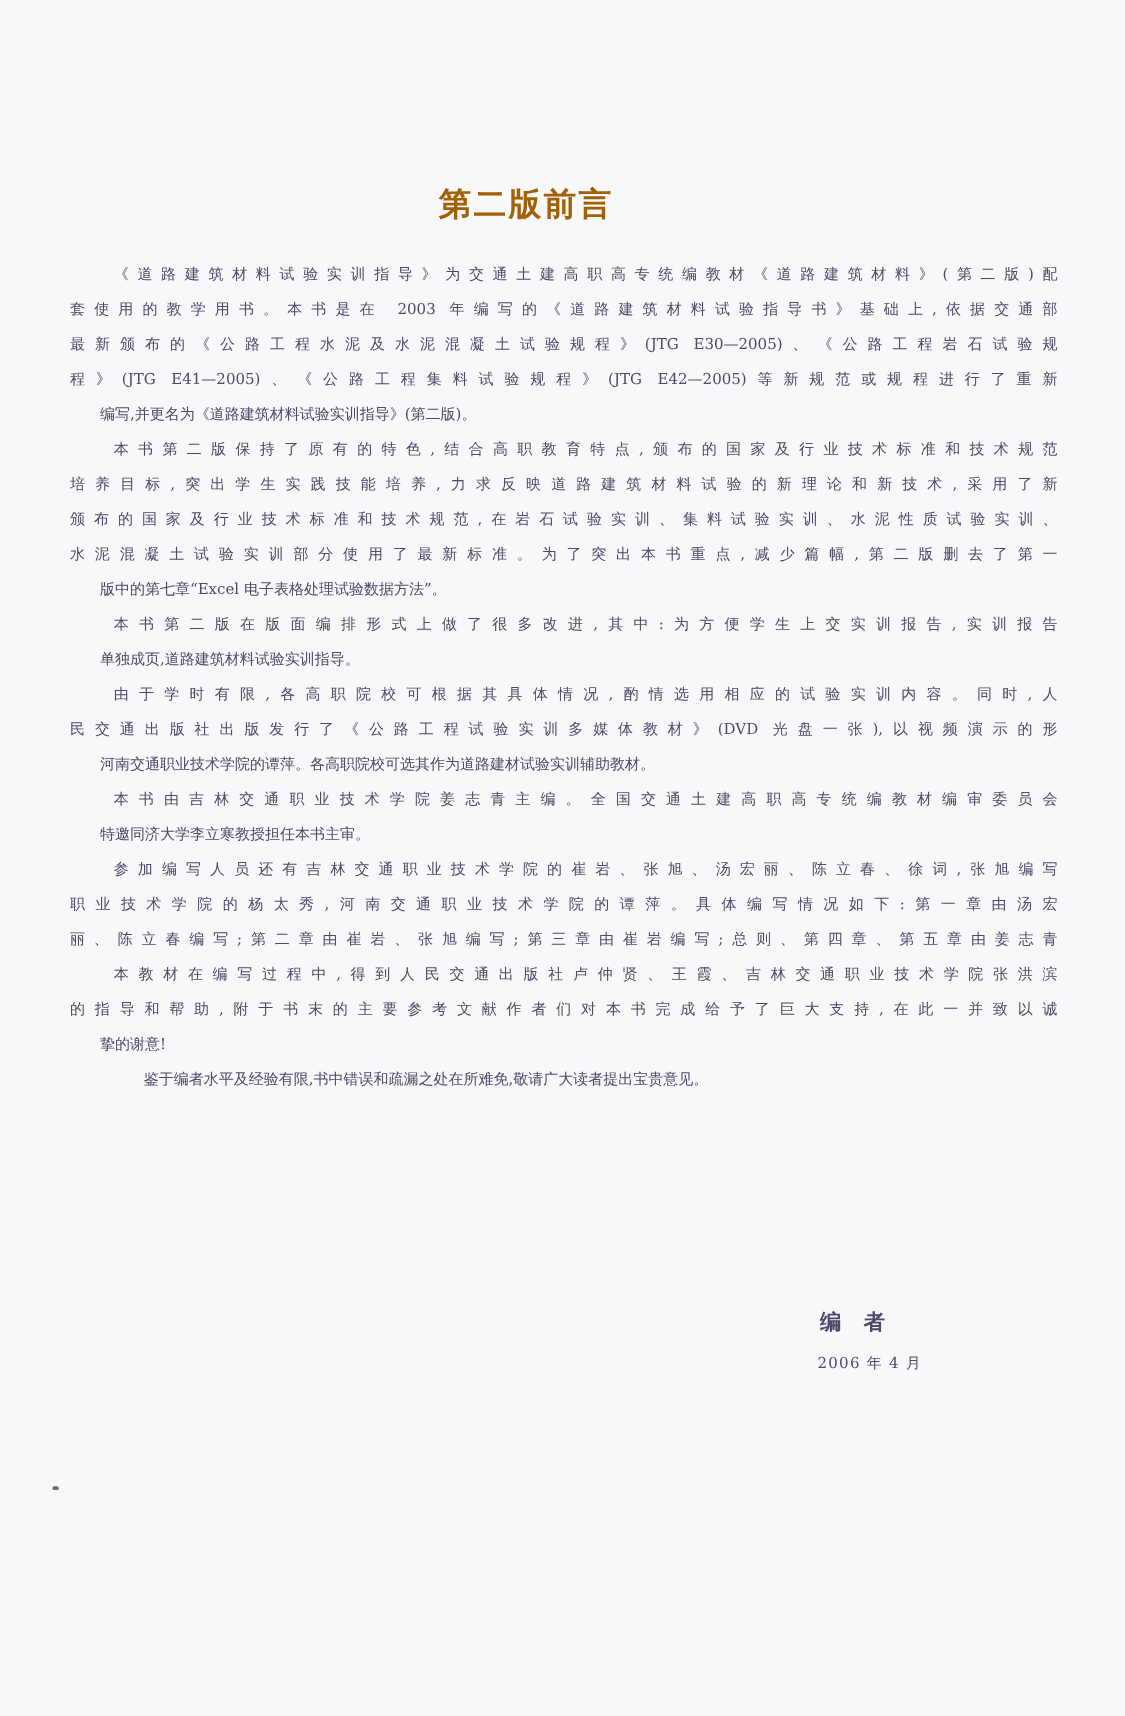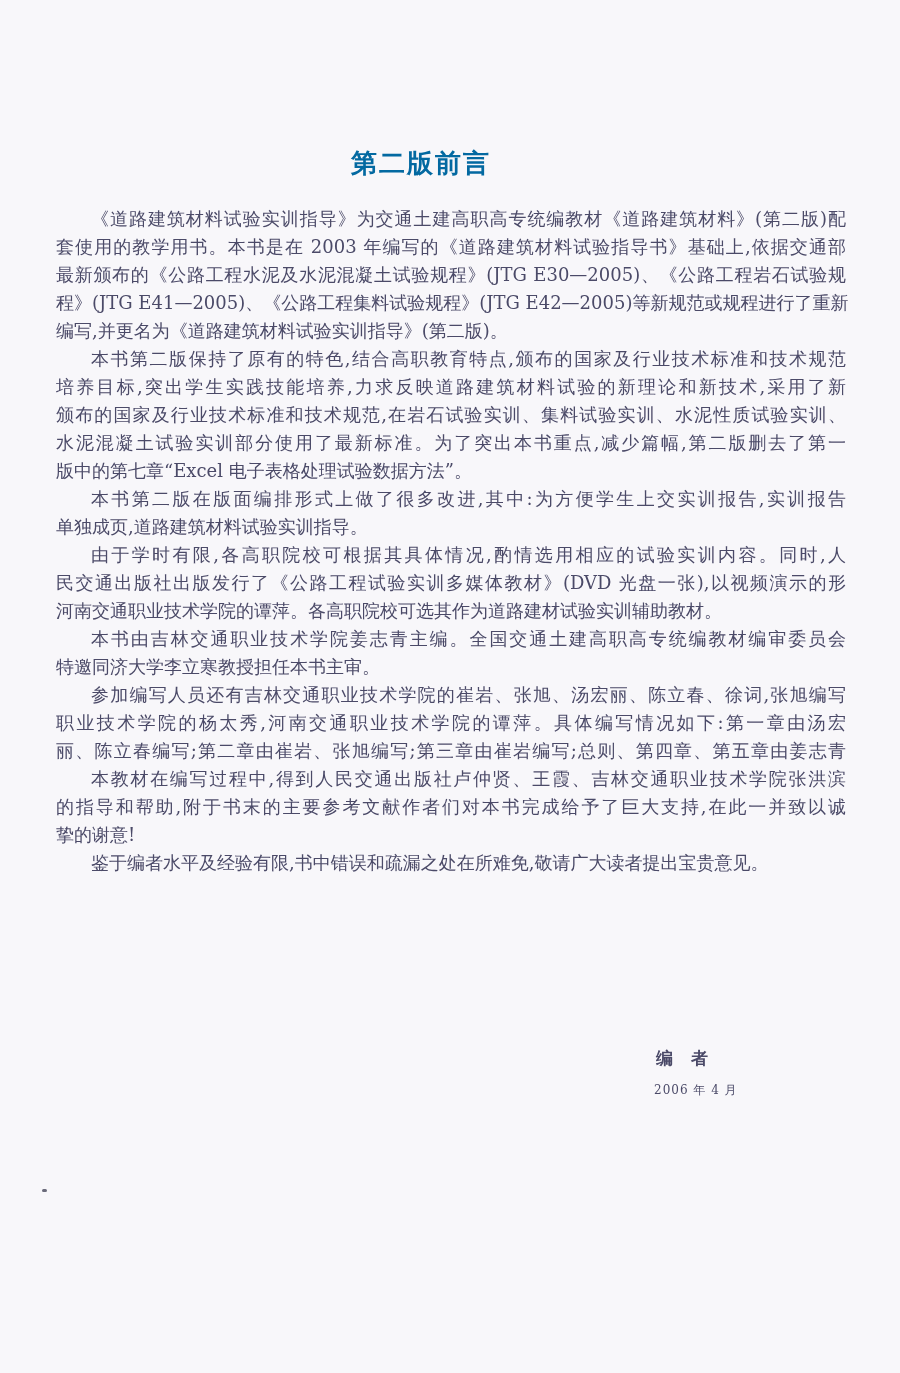--- a/index.html
+++ b/index.html
@@ -11,34 +11,34 @@
     font-family: "DejaVu Serif", "Liberation Serif", serif;
     color: #4b4a68;
   }
   .title {
     position: absolute; left: 0; width: 842px; top: 146px;
     text-align: center;
     font-family: "DejaVu Sans", "Liberation Sans", sans-serif;
     font-weight: bold;
     font-size: 26px;
     letter-spacing: 2px;
-    color: #0369a1;
+    color: #a16207;
   }
   .body-text {
     position: absolute; left: 56px; top: 205px; width: 790px;
   }
   .line {
     height: 28px; line-height: 28px;
-    font-size: 18px;
+    font-size: 12px;
     white-space: nowrap;
     text-align: justify;
     text-align-last: justify;
     overflow: visible;
   }
-  .line.last { text-align-last: left; }
+  .line.last { text-align-last: left; margin-left: 24px; }
   .line.indent { padding-left: 35px; }
   .bold-title { font-family: "DejaVu Sans", "Liberation Sans", sans-serif; font-weight: normal; }
   .signature {
     position: absolute; left: 656px; top: 1044px;
     font-size: 17px; letter-spacing: 18px; line-height: 28px; font-weight: bold;
   }
   .date {
     position: absolute; left: 654px; top: 1076px;
     font-size: 12px; line-height: 28px; letter-spacing: 1px;
   }

